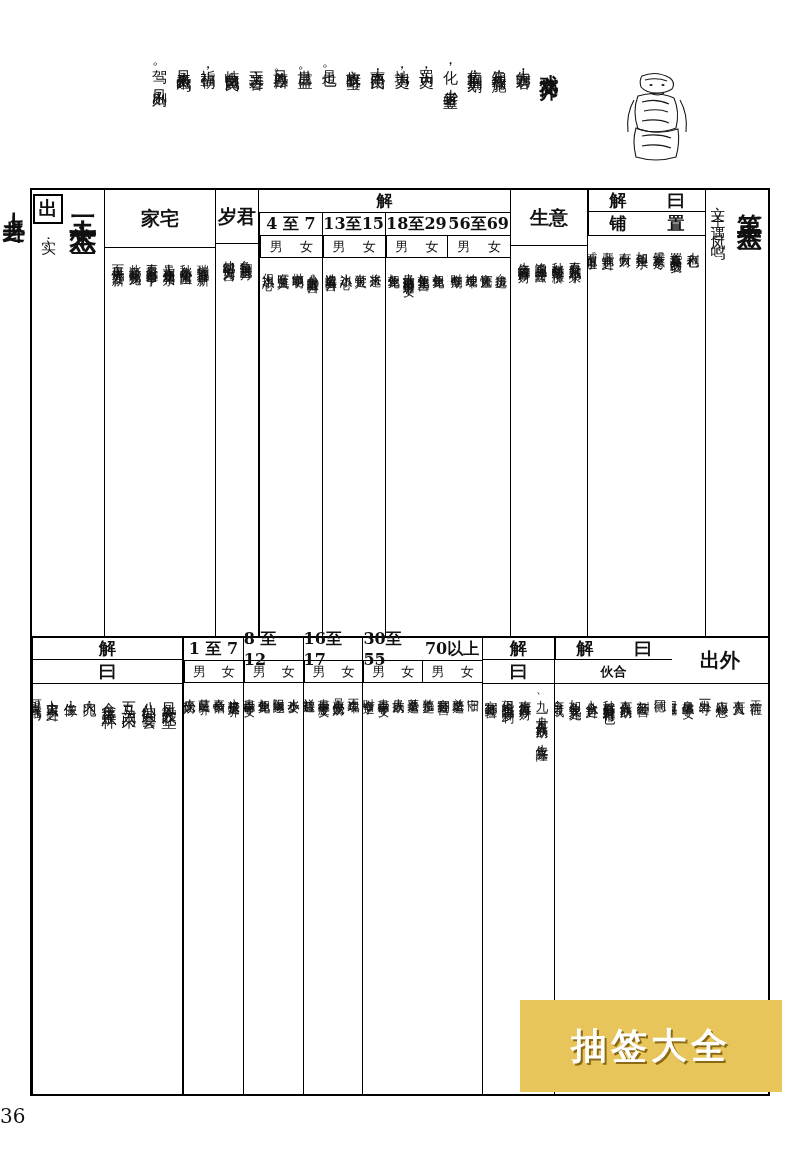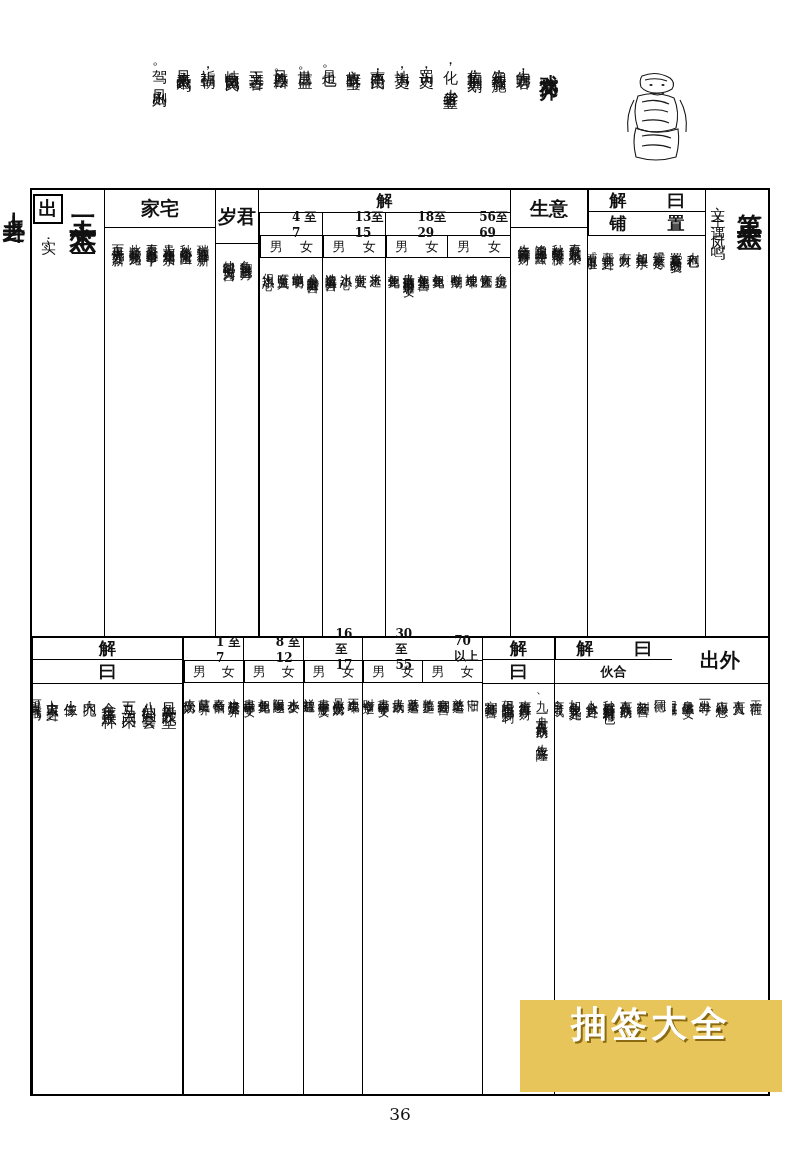--- a/index.html
+++ b/index.html
@@ -172,24 +172,23 @@
     display: flex;
     flex-direction: column;
     box-sizing: border-box;
   }
   .grp .grp-top {
     height: 22px;
     border-bottom: 1px solid #000;
     display: flex;
     align-items: center;
     justify-content: center;
-    font-size: 12px;
-    font-weight: bold;
-    font-family: "DejaVu Serif", "Liberation Serif", serif;
-    padding-left: 32px;
+    font-size: 16px;
+    font-weight: bold;
+    font-family: "DejaVu Serif", "Liberation Serif", serif;
   }
   .grp .grp-mf {
     height: 22px;
     border-bottom: 1px solid #000;
     display: flex;
     flex-direction: row-reverse;
     box-sizing: border-box;
   }
   .grp .grp-mf > div {
     flex: 1;
@@ -305,35 +304,35 @@
     letter-spacing: 3px;
     font-family: "DejaVu Serif", "Liberation Serif", serif;
     margin-left: 2px;
   }
 
   
   .pageno {
     position: absolute;
     left: 0; right: 0;
     top: 1104px;
-    text-align: center;
-    font-size: 17px;
+    text-align: left;
+    font-size: 20px;
     font-family: "DejaVu Serif", "Liberation Serif", serif;
   }
 
   
   .badge {
     position: absolute;
     left: 520px;
     top: 1000px;
     width: 262px;
     height: 92px;
     background: #e8c55a;
     display: flex;
-    align-items: flex-start;
+    align-items: center;
     justify-content: center;
   }
   .badge span {
     font-size: 36px;
     font-weight: bold;
     color: #fff;
     letter-spacing: 4px;
     text-shadow: 2px 2px 0 #8a6a12;
     font-family: "DejaVu Serif", "Liberation Serif", serif;
   }
@@ -410,21 +409,21 @@
           <div class="col">候于秋冬月</div>
           <div class="col">如鱼得水</div>
           <div class="col">有大财</div>
           <div class="col">卜开铺之卦</div>
           <div class="col">铺定有小阻</div>
 
         </div>
       </div>
 
       <div class="cellcol" style="width:88px">
-        <div class="hdr" style="height:38px;font-size:19px">生意</div>
+        <div class="hdr" style="height:56px;font-size:19px">生意</div>
         <div class="body">
           <div class="col">春夏财利小小来</div>
           <div class="col">秋冬时节物涨价</div>
           <div class="col">逢上阳月路宏开</div>
           <div class="col">生意经营得厚财</div>
         </div>
       </div>
 
       <div class="cellcol agewrap" style="width:252px">
         <div class="spanhdr">解</div>
@@ -494,21 +493,21 @@
 
       <div class="cellcol" style="width:60px">
         <div class="hdr" style="height:54px;font-size:19px">岁君</div>
         <div class="body">
           <div class="col">鱼翻浪跳当三月</div>
           <div class="col">他时得位方为吉</div>
         </div>
       </div>
 
       <div class="cellcol" style="width:112px">
-        <div class="hdr" style="height:38px;font-size:19px">家宅</div>
+        <div class="hdr" style="height:58px;font-size:19px">家宅</div>
         <div class="body">
           <div class="col">瑞气迎祥百事新</div>
           <div class="col">秋冬小有淹留阻</div>
           <div class="col">贵人相逢便相亲</div>
           <div class="col">春夏人财事事亨</div>
           <div class="col">此身方起化为龙</div>
           <div class="col">百事无忧方变新</div>
         </div>
       </div>
 

